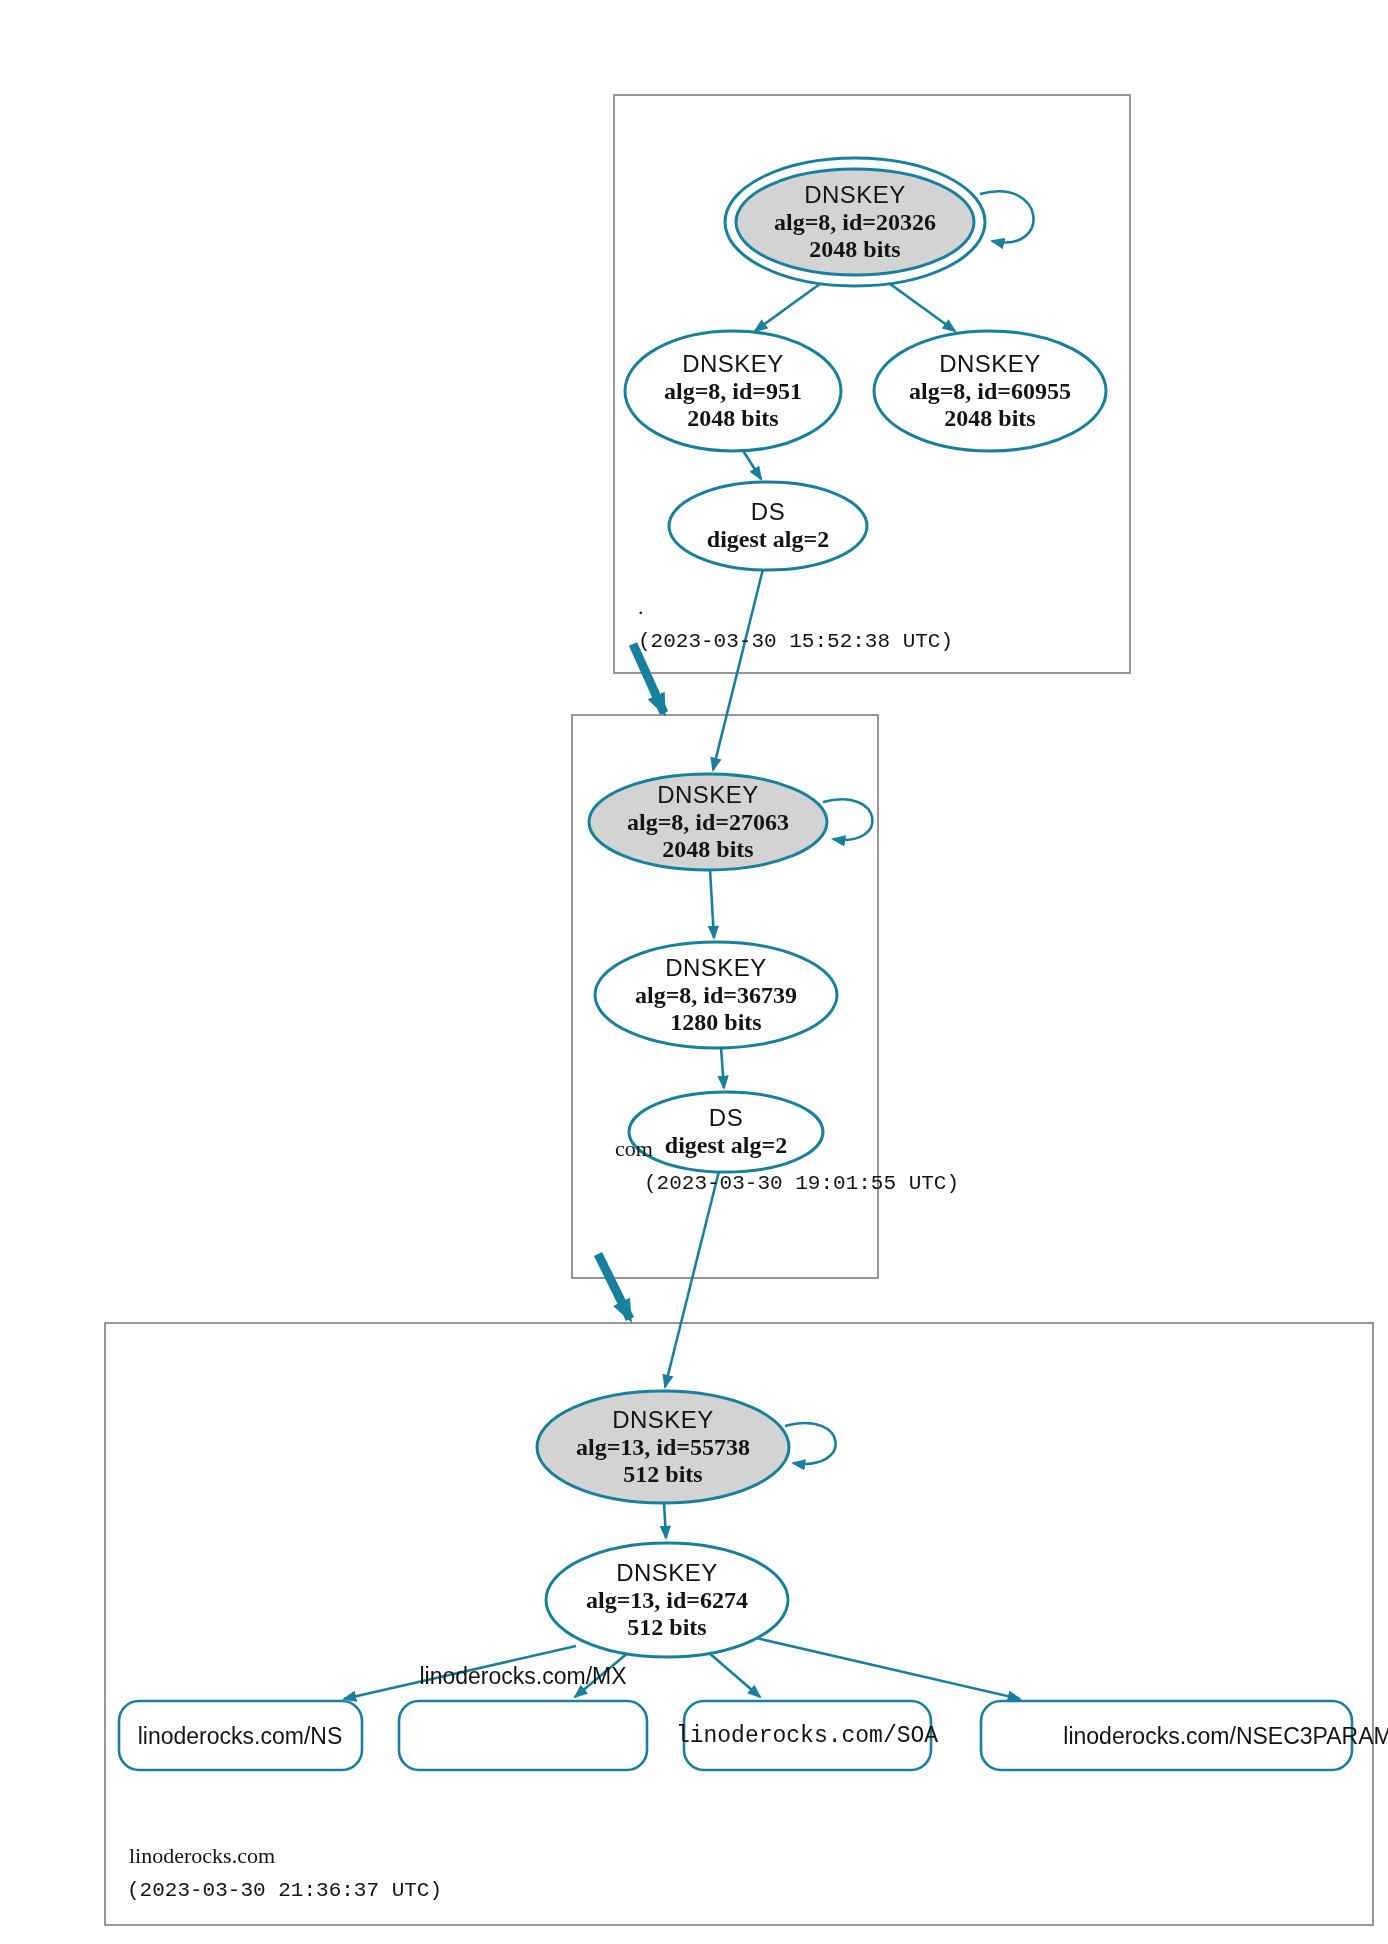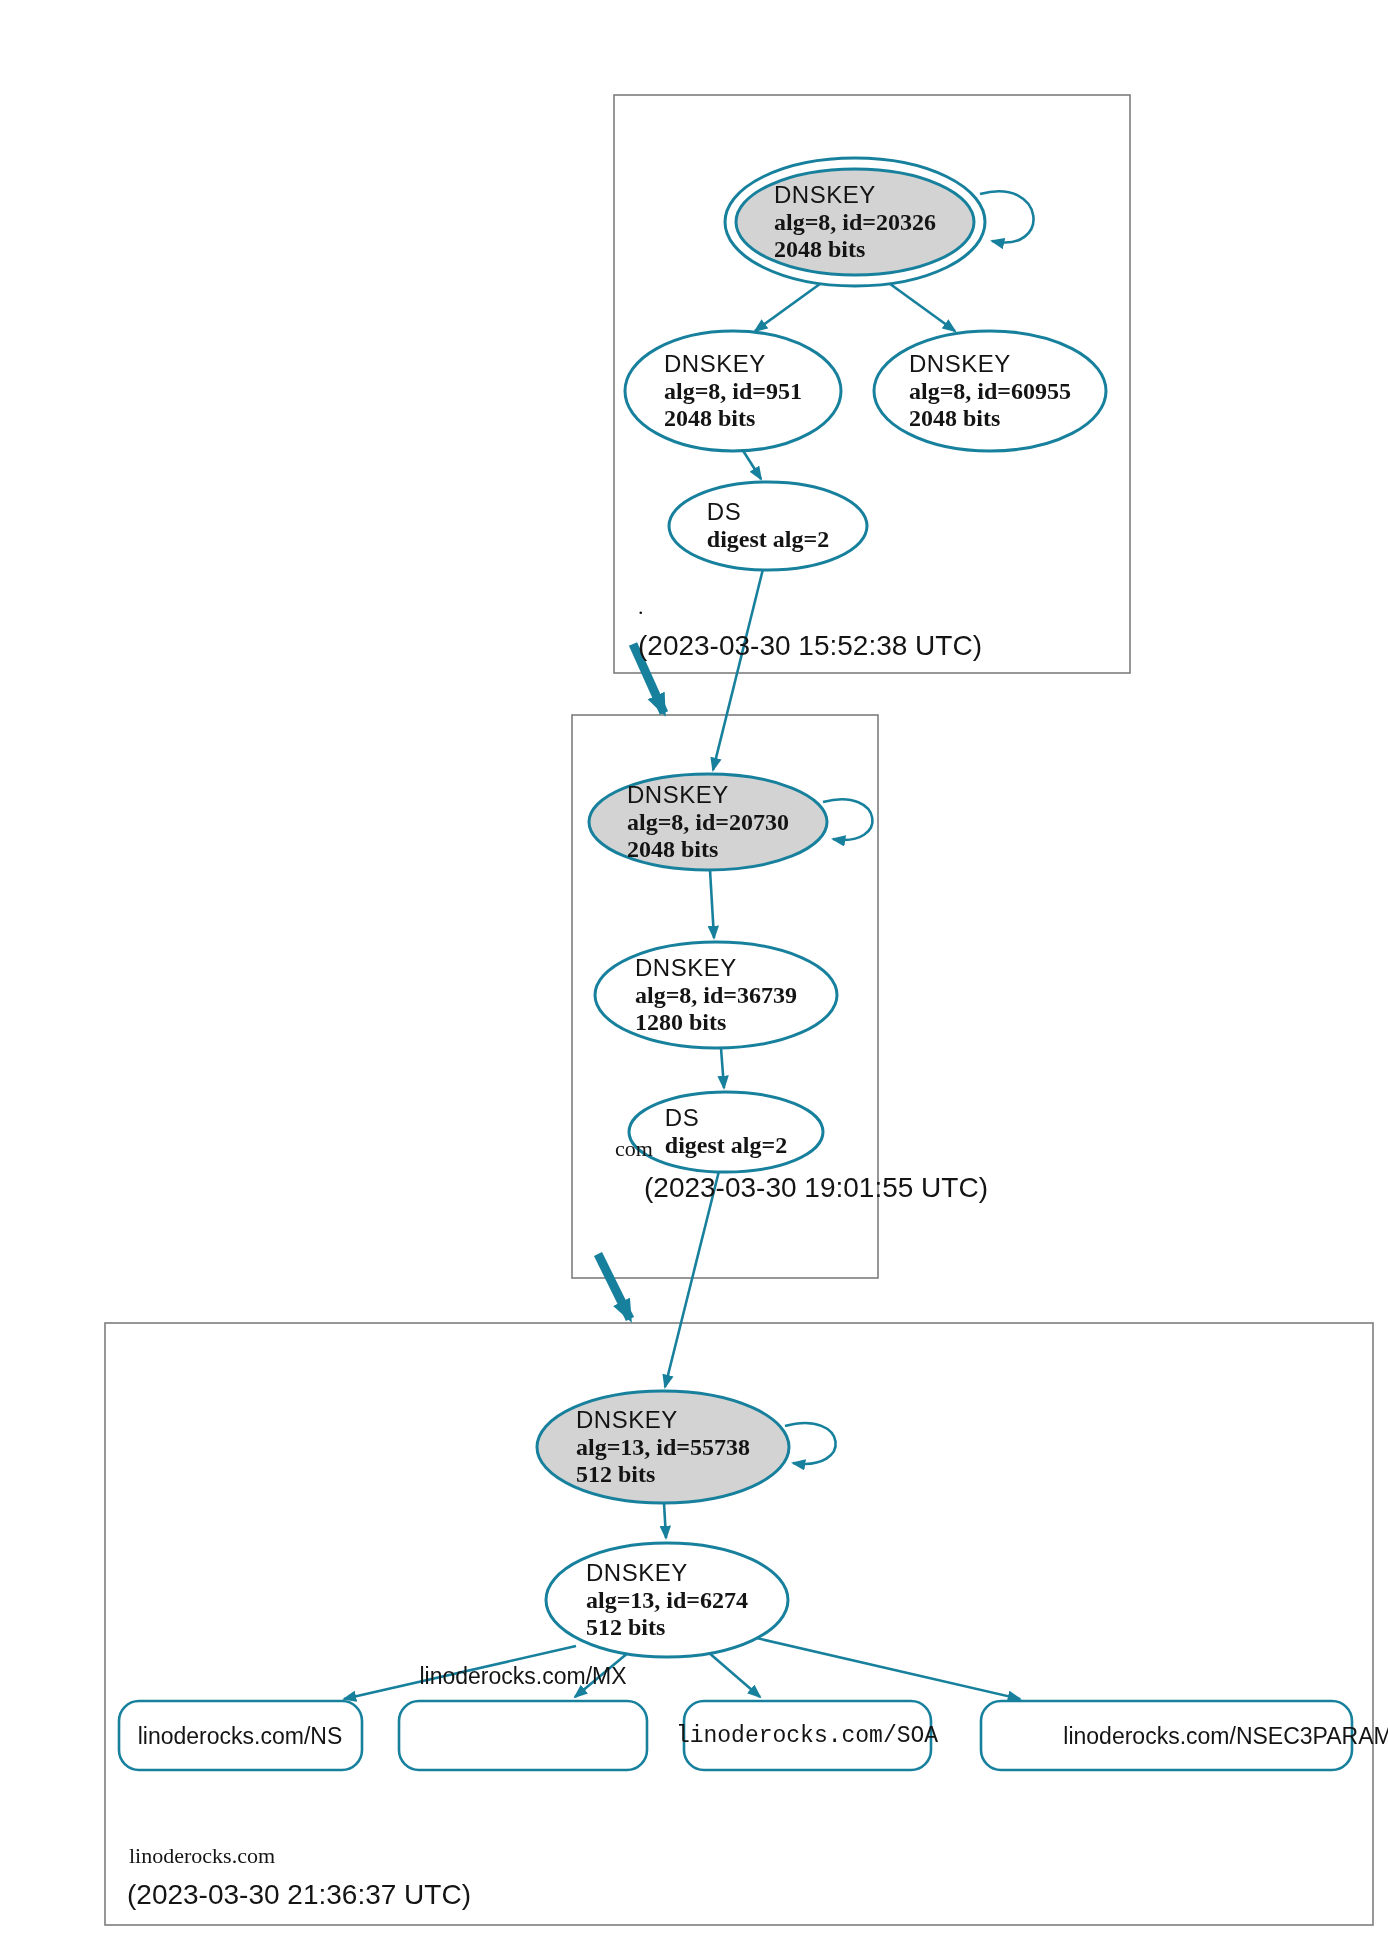--- a/index.html
+++ b/index.html
@@ -18,26 +18,26 @@
     overflow:hidden;
   }
   svg{position:absolute;left:0;top:0;}
   .zbox{fill:none;stroke:var(--boxborder);stroke-width:1.6;}
   .edge{fill:none;stroke:var(--edge);stroke-width:2.6;}
   .edge-thick{fill:none;stroke:var(--edge);stroke-width:9;}
   .nshape{fill:#ffffff;stroke:var(--edge);stroke-width:3;}
   .nshape.gray{fill:var(--nodefill);}
   .rrbox{fill:#ffffff;stroke:var(--edge);stroke-width:2.6;}
   .mk{fill:var(--edge);}
-  .txt{position:absolute;transform:translate(-50%,-50%);line-height:1.12;white-space:nowrap;}
+  .txt{position:absolute;transform:translate(-50%,-50%);text-align:center;line-height:1.12;white-space:nowrap;}
   .ntitle{font-family:"Liberation Sans",sans-serif;font-size:24px;letter-spacing:.5px;}
   .ndetail{font-family:"Liberation Serif",serif;font-size:24px;font-weight:bold;}
   .rrlabel{position:absolute;transform:translate(-50%,-50%);font-family:"Liberation Sans",sans-serif;font-size:23px;white-space:nowrap;text-align:right;}
   .zlabel{position:absolute;font-family:"Liberation Serif",serif;font-size:22px;white-space:nowrap;}
-  .zts{position:absolute;font-family:Liberation Sans, sans-serif;font-size:28px;white-space:nowrap;}
+  .zts{position:absolute;font-family:Liberation Mono, monospace;font-size:21px;white-space:nowrap;}
 </style>
 </head>
 <body>
 
 <div class="canvas">
 
   <svg width="1388" height="1944" viewBox="0 0 1388 1944">
     <defs>
       <marker id="ah" viewBox="0 0 10 8" refX="8.6" refY="4" markerWidth="5.5" markerHeight="4.4" orient="auto-start-reverse" markerUnits="strokeWidth">
         <path class="mk" d="M0,0 L10,4 L0,8 z"></path>
@@ -111,21 +111,21 @@
   </div>
   <div class="txt" style="left:768px;top:526px;">
     <div class="ntitle">DS</div>
     <div class="ndetail">digest alg=2</div>
   </div>
   <div class="zlabel" style="left:638px;top:594px;">.</div>
   <div class="zts" style="left:638px;top:630px;">(2023-03-30 15:52:38 UTC)</div>
 
   <div class="txt" style="left:708px;top:822px;">
     <div class="ntitle">DNSKEY</div>
-    <div class="ndetail">alg=8, id=20730</div>
+    <div class="ndetail">alg=8, id=27063</div>
     <div class="ndetail">2048 bits</div>
   </div>
   <div class="txt" style="left:716px;top:995px;">
     <div class="ntitle">DNSKEY</div>
     <div class="ndetail">alg=8, id=36739</div>
     <div class="ndetail">1280 bits</div>
   </div>
   <div class="txt" style="left:726px;top:1132px;">
     <div class="ntitle">DS</div>
     <div class="ndetail">digest alg=2</div>

